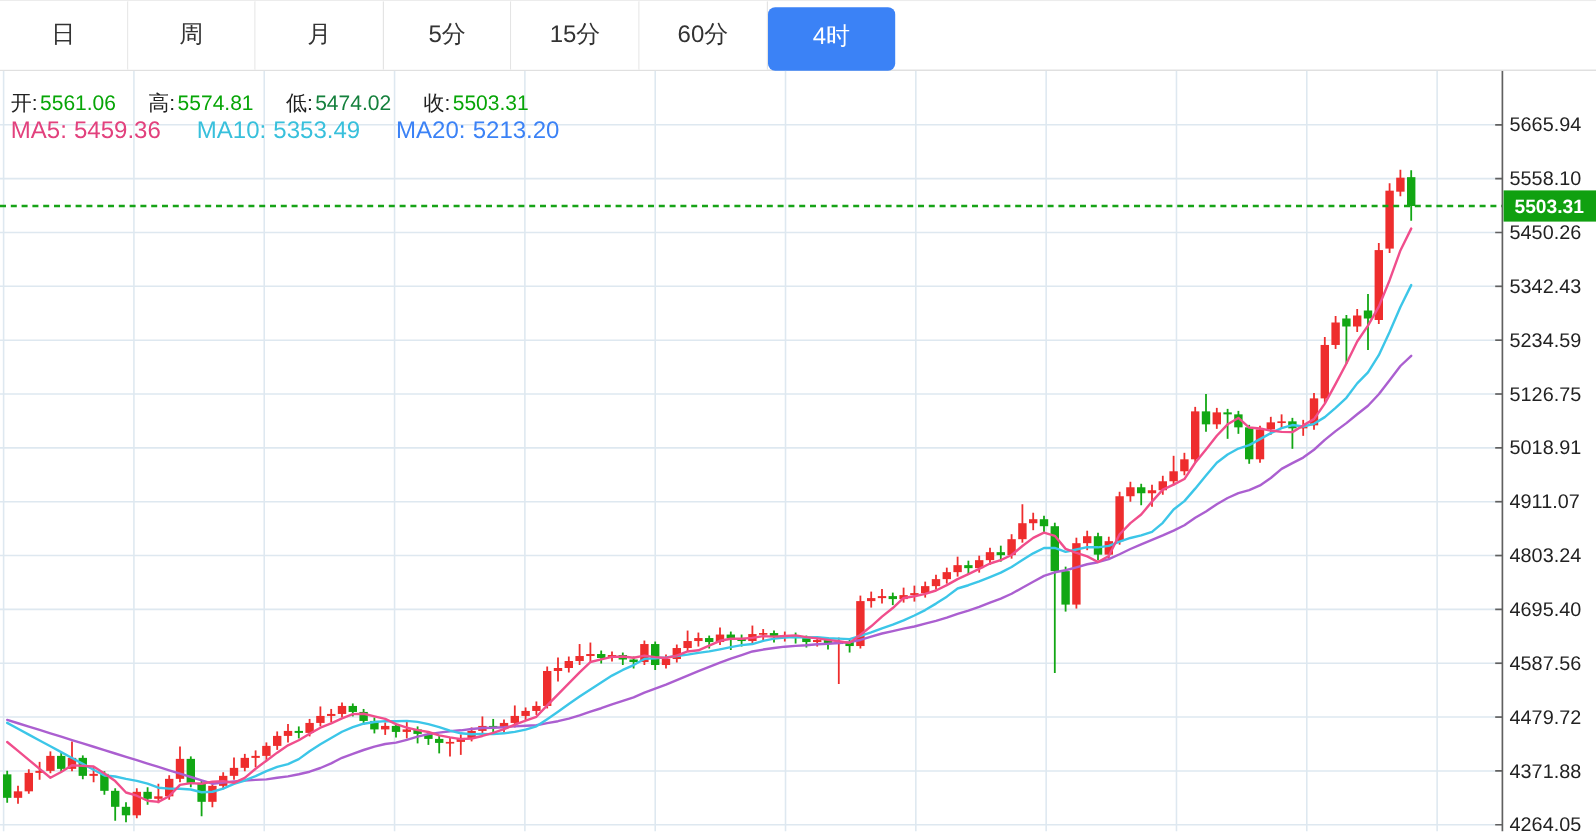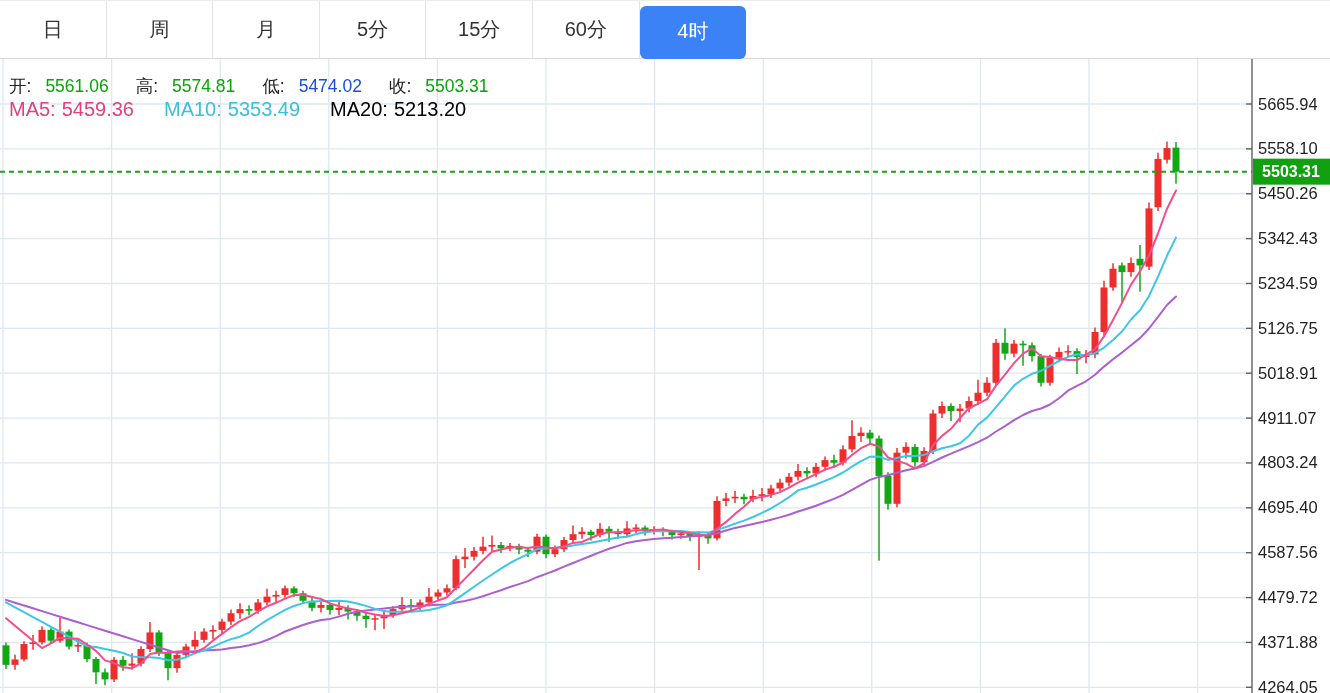--- a/index.html
+++ b/index.html
@@ -18,21 +18,21 @@
   .tabbar-filler { flex:1; border-right:none; }
 
   
   .chart-wrap { position:absolute; top:58px; left:0; width:1142px; height:635px; }
   svg#chart { position:absolute; top:0; left:0; display:block; }
 
   
   .legend-ohlc { position:absolute; top:73px; left:9px; display:flex; gap:27px;
                  font-size:17.5px; white-space:nowrap; z-index:3; }
   .legend-ohlc .lbl { color:#222; }
-  .legend-ohlc .val { margin-left:14px; font-weight:400; }
+  .legend-ohlc .val { margin-left:2px; font-weight:400; }
   .legend-ma { position:absolute; top:97px; left:9px; display:flex; gap:30px;
                font-size:20px; white-space:nowrap; z-index:3; }
   .legend-ma .ma-item .lbl { margin-right:6px; }
 </style>
 </head>
 <body>
 
 <div class="app">
 
   <div class="tabbar">
@@ -372,23 +372,23 @@
         <line x1="1246" y1="686.3" x2="1252" y2="686.3" stroke="#606060" stroke-width="1.4"></line>
         <text x="1258" y="691.8" fill="#222222" font-size="16.5">4264.05</text>
         <rect x="1253" y="157.6672770331478" width="77" height="26" fill="#10a010"></rect>
         <text x="1291" y="176.1672770331478" fill="#ffffff" font-size="16" font-weight="bold" text-anchor="middle">5503.31</text>
       </svg>
   </div>
 
   <div class="legend-ohlc">
     <span><span class="lbl">开:</span><span class="val ohlc-val" style="color: rgb(7, 165, 7);">5561.06</span></span>
     <span><span class="lbl">高:</span><span class="val ohlc-val" style="color: rgb(7, 165, 7);">5574.81</span></span>
-    <span><span class="lbl">低:</span><span class="val ohlc-val" style="color: #1d4ed8;">5474.02</span></span>
+    <span><span class="lbl">低:</span><span class="val ohlc-val" style="color: #15803d;">5474.02</span></span>
     <span><span class="lbl">收:</span><span class="val ohlc-val" style="color: rgb(7, 165, 7);">5503.31</span></span>
   </div>
 
   <div class="legend-ma">
     <span class="ma-item" id="ma5-item" style="color: rgb(226, 65, 125);"><span class="lbl">MA5:</span><span class="val">5459.36</span></span>
     <span class="ma-item" id="ma10-item" style="color: rgb(56, 192, 220);"><span class="lbl">MA10:</span><span class="val">5353.49</span></span>
-    <span class="ma-item" id="ma20-item" style="color: #000000;"><span class="lbl">MA20:</span><span class="val">5213.20</span></span>
+    <span class="ma-item" id="ma20-item" style="color: #3b82f6;"><span class="lbl">MA20:</span><span class="val">5213.20</span></span>
   </div>
 
 </div>
 
 </body></html>

